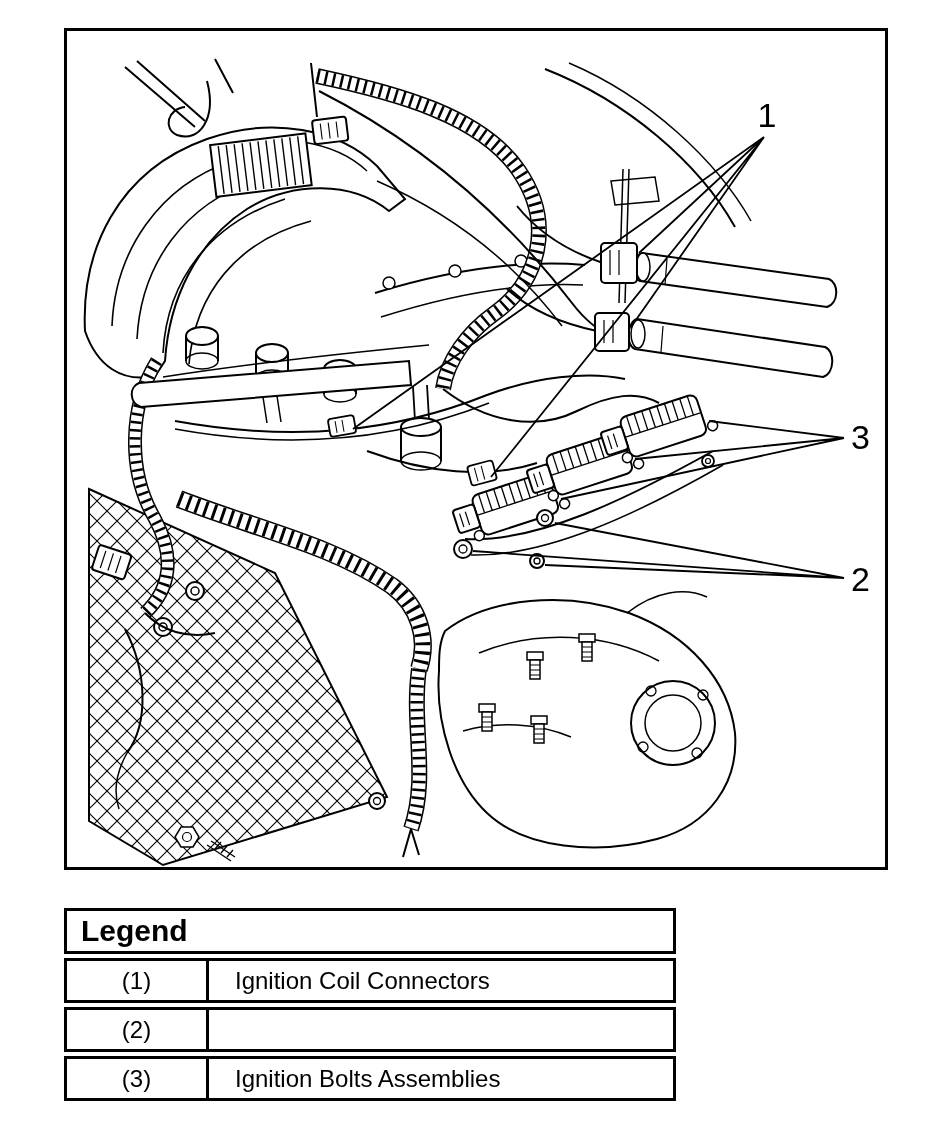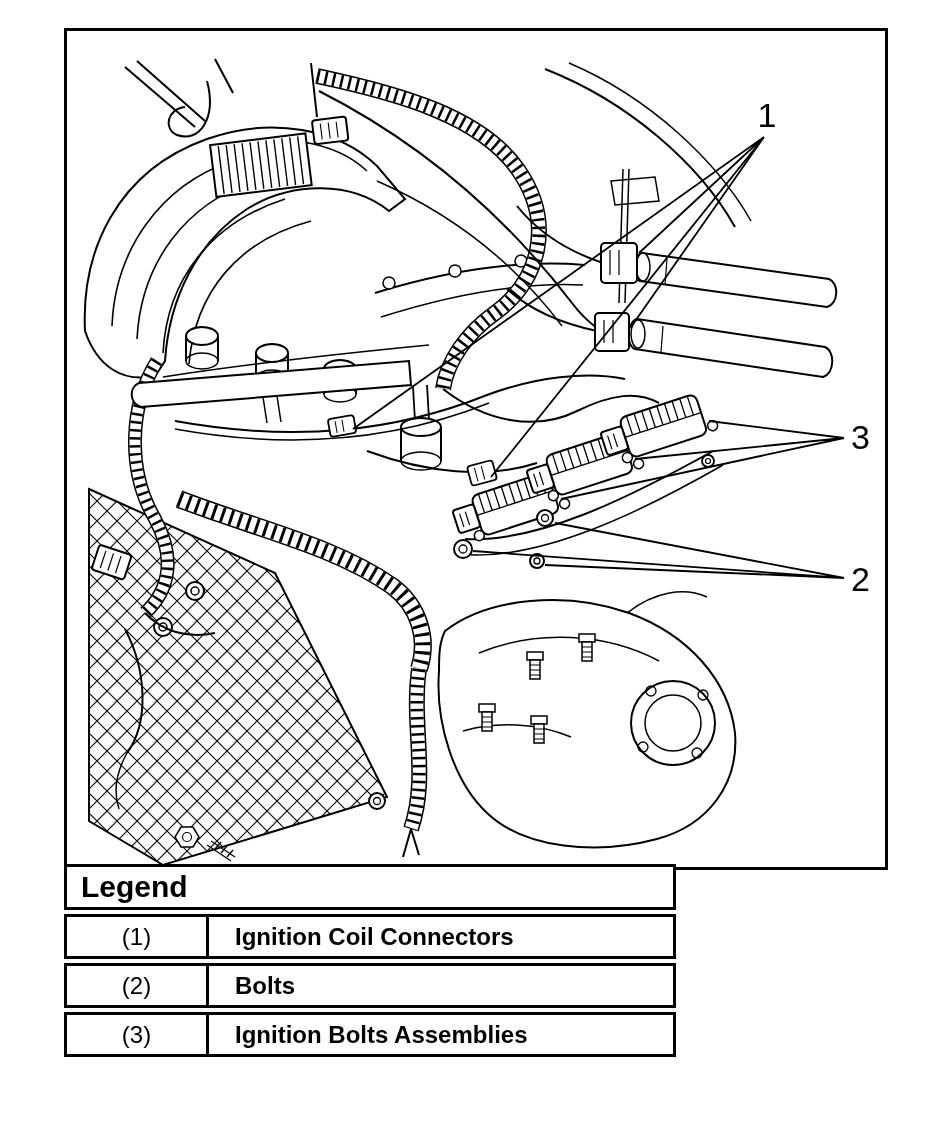--- a/index.html
+++ b/index.html
@@ -1,26 +1,26 @@
 <!DOCTYPE html>
 <html><head>
 <meta charset="utf-8">
 <style>
   *{margin:0;padding:0;box-sizing:border-box}
   html,body{background:#fff}
   body{width:944px;height:1128px;position:relative;font-family:"Liberation Sans",sans-serif;color:#000}
   .figure-box{position:absolute;left:64px;top:28px;width:824px;height:842px;border:3px solid #000;background:#fff}
   .figure-box svg{display:block;width:100%;height:100%}
   svg text{font-family:"Liberation Sans",sans-serif;font-size:34px;fill:#000}
-  .legend{position:absolute;left:64px;top:864px;width:612px}
+  .legend{position:absolute;left:64px;top:908px;width:612px}
   .legend-header{border:3px solid #000;height:46px;display:flex;align-items:center;padding-left:14px;
     font-size:30px;font-weight:700;margin-bottom:4px;background:#fff}
   .legend-row{border:3px solid #000;height:45px;display:flex;margin-bottom:4px;font-size:24px;background:#fff}
   .legend-key{width:142px;border-right:3px solid #000;display:flex;align-items:center;justify-content:center}
-  .legend-label{flex:1;display:flex;align-items:center;padding-left:26px;font-weight:700}
+  .legend-label{flex:1;display:flex;align-items:center;padding-left:26px;font-weight:400}
 </style>
 </head>
 <body>
 
 <div class="figure-box">
   <svg viewBox="0 0 818 836">
     <defs>
       <pattern id="xh" width="20" height="20" patternUnits="userSpaceOnUse">
         <path d="M0,20 L20,0 M0,0 L20,20" stroke="#000" stroke-width="1.1" fill="none"></path>
       </pattern>
@@ -255,19 +255,18 @@
 <div class="legend">
   <div class="legend-header">
     <span>Legend</span>
   </div>
   <div class="legend-row">
     <div class="legend-key">(1)</div>
     <div class="legend-label">Ignition Coil Connectors</div>
   </div>
   <div class="legend-row">
     <div class="legend-key">(2)</div>
-    <div class="legend-label">Bolts</div>
   </div>
   <div class="legend-row">
     <div class="legend-key">(3)</div>
     <div class="legend-label">Ignition Bolts Assemblies</div>
   </div>
 </div>
 
 </body></html>

